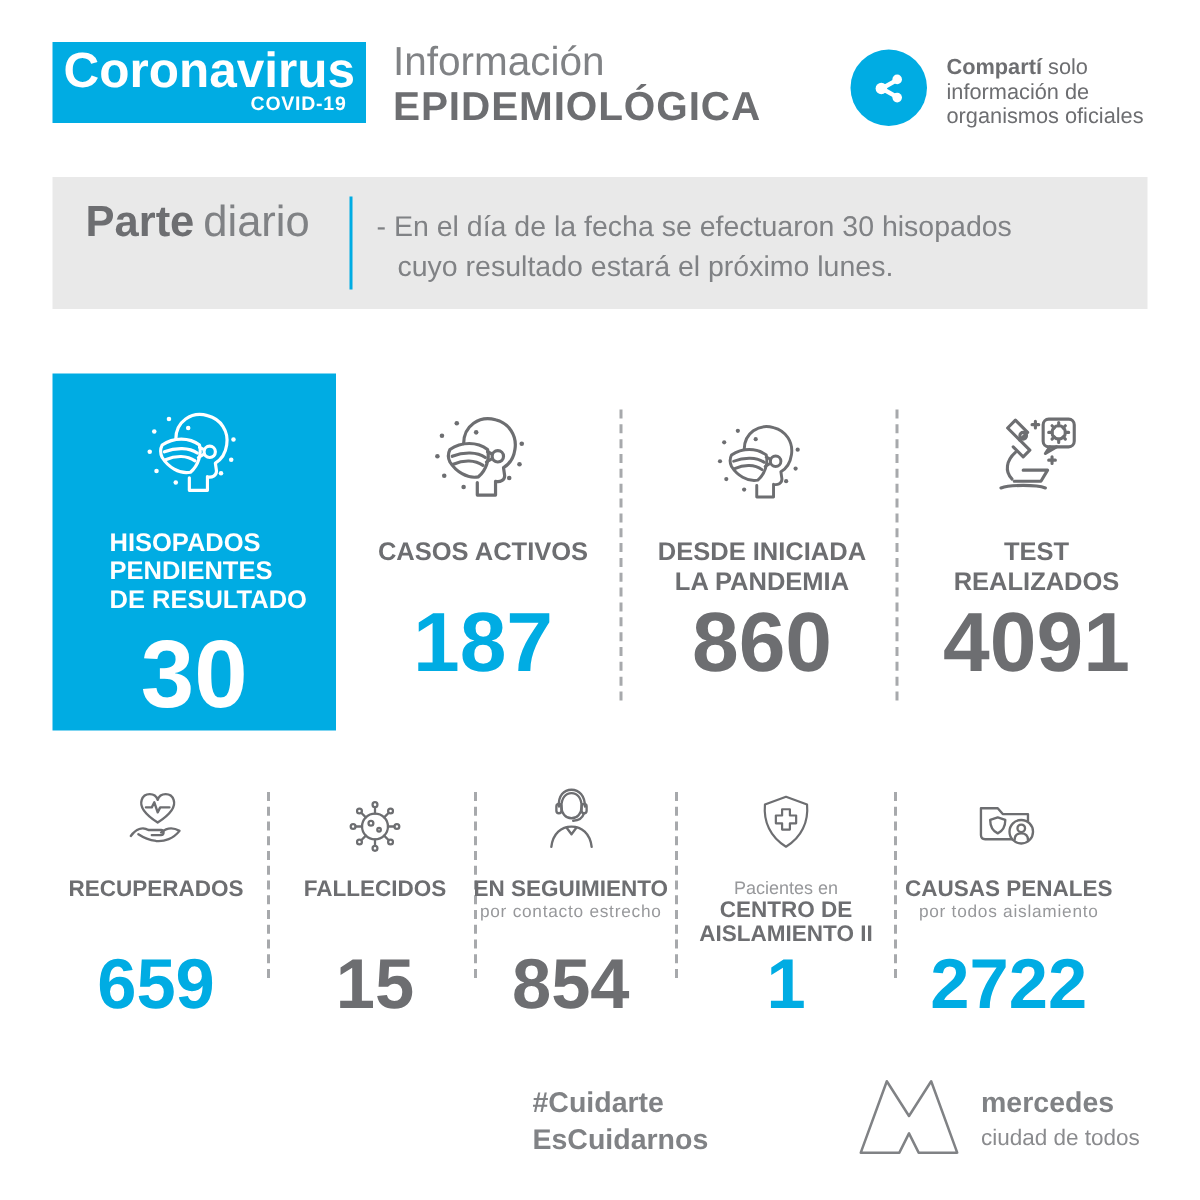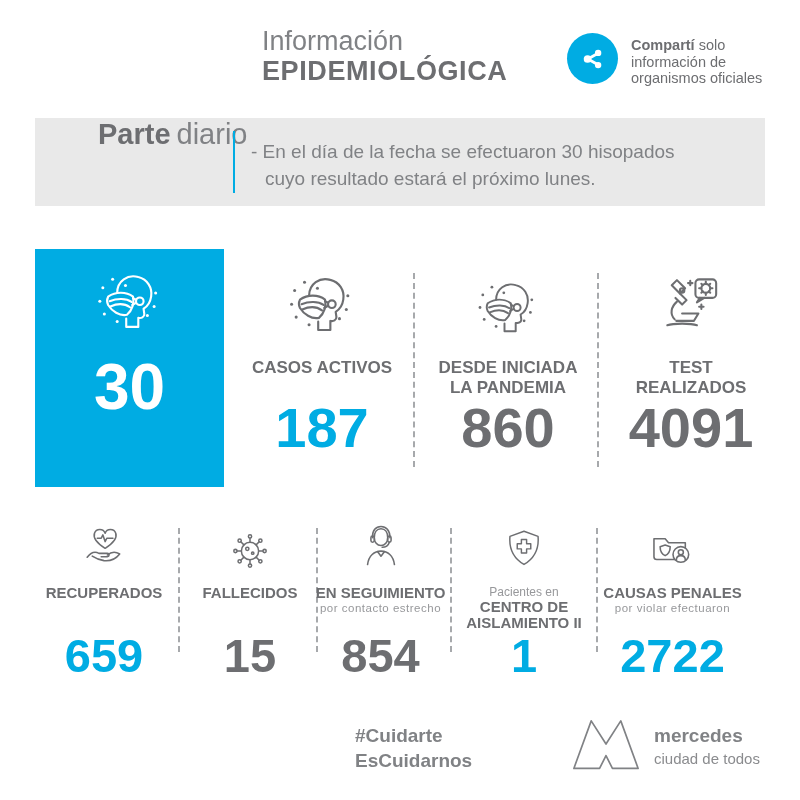--- a/index.html
+++ b/index.html
@@ -21,21 +21,21 @@
   .brand-sub{font-size:13px;font-weight:700;text-align:right;padding-right:13px;margin-top:-4px;letter-spacing:.5px;}
   .header-title{position:absolute;left:262px;top:27px;}
   .ht1{font-size:27px;font-weight:400;color:var(--gray-light);line-height:29px;}
   .ht2{font-size:27px;font-weight:700;color:var(--gray);line-height:30px;letter-spacing:.6px;}
   .share-circle{position:absolute;left:567px;top:33px;width:51px;height:51px;border-radius:50%;background:var(--accent);display:flex;align-items:center;justify-content:center;color:#fff;}
   .share-text{position:absolute;left:631px;top:37px;font-size:14.5px;line-height:16.5px;color:var(--gray);}
   .share-text b{font-weight:700;}
 
   
   .daily{position:absolute;left:35px;top:118px;width:730px;height:88px;background:var(--panel);}
-  .daily-left{position:absolute;left:22px;top:1px;margin-left:41px;}
+  .daily-left{position:absolute;left:22px;top:15px;}
   .dl1{font-size:29px;line-height:31px;color:var(--gray);}
   .dl1 .b{font-weight:700;}
   .dl1 .l{font-weight:400;color:var(--gray-light);margin-left:6px;}
   .dl2{font-size:29px;line-height:31px;font-weight:700;color:var(--gray);letter-spacing:.5px;}
   .daily-divider{position:absolute;left:198px;top:13px;height:62px;width:2px;background:var(--accent);}
   .daily-note{position:absolute;left:216px;top:20px;font-size:19px;line-height:27px;color:var(--gray-light);}
   .note-l2{padding-left:14px;}
 
   
   .tile{position:absolute;left:35px;top:249px;width:189px;height:238px;background:var(--accent);color:#fff;text-align:center;}
@@ -215,20 +215,24 @@
       </g>
     </symbol>
     <symbol id="i-mlogo" viewBox="0 0 112 84">
       <path fill="none" stroke="currentColor" stroke-width="2.6" stroke-linejoin="round" d="M6 80 L33 6 L56 42 L79 6 L106 80 H66 L56 60 L46 80 Z"></path>
     </symbol>
   </defs>
 </svg>
 
 <div class="canvas">
 
+  <div class="brand-box">
+    <div class="brand-title">Coronavirus</div>
+    <div class="brand-sub">COVID-19</div>
+  </div>
   <div class="header-title">
     <div class="ht1">Información</div>
     <div class="ht2">EPIDEMIOLÓGICA</div>
   </div>
   <div class="share-circle">
     <svg width="32" height="32" viewBox="0 0 100 100">
         <use href="#i-share"></use>
       </svg>
   </div>
   <div class="share-text">
@@ -249,20 +253,23 @@
       <div class="note-l2">cuyo resultado estará el próximo lunes.</div>
     </div>
   </div>
 
   <div class="tile">
     <div class="tile-icon">
       <svg width="82" height="76" viewBox="0 0 100 92">
           <use href="#i-mask"></use>
         </svg>
     </div>
+    <div class="tile-label pre">HISOPADOS
+PENDIENTES
+DE RESULTADO</div>
     <div class="tile-value">30</div>
   </div>
 
   <div class="r1col r1c2">
     <div class="r1icon">
       <svg width="76" height="76" viewBox="0 0 100 100">
           <use href="#i-mask"></use>
         </svg>
     </div>
     <div class="r1label pre">CASOS ACTIVOS</div>
@@ -347,21 +354,21 @@
   <div class="vdash e4"></div>
 
   <div class="r2col r2c5">
     <div class="r2icon">
       <svg width="56" height="56" viewBox="0 0 100 100">
           <use href="#i-folder"></use>
         </svg>
     </div>
     <div class="r2text">
       <div class="r2label pre">CAUSAS PENALES</div>
-      <div class="r2sub">por violar efectuaron</div>
+      <div class="r2sub">por todos aislamiento</div>
     </div>
     <div class="r2value accent-text">2722</div>
   </div>
 
 
   <div class="hashtag">
     <div>#Cuidarte</div>
     <div>EsCuidarnos</div>
   </div>
 

